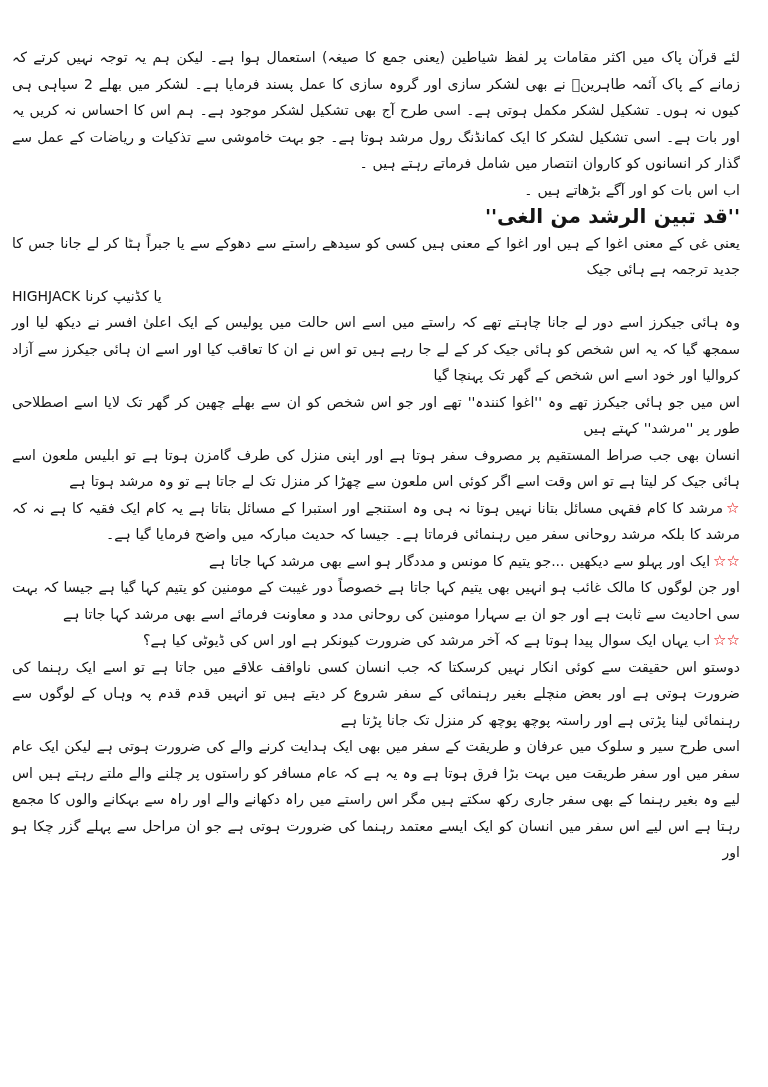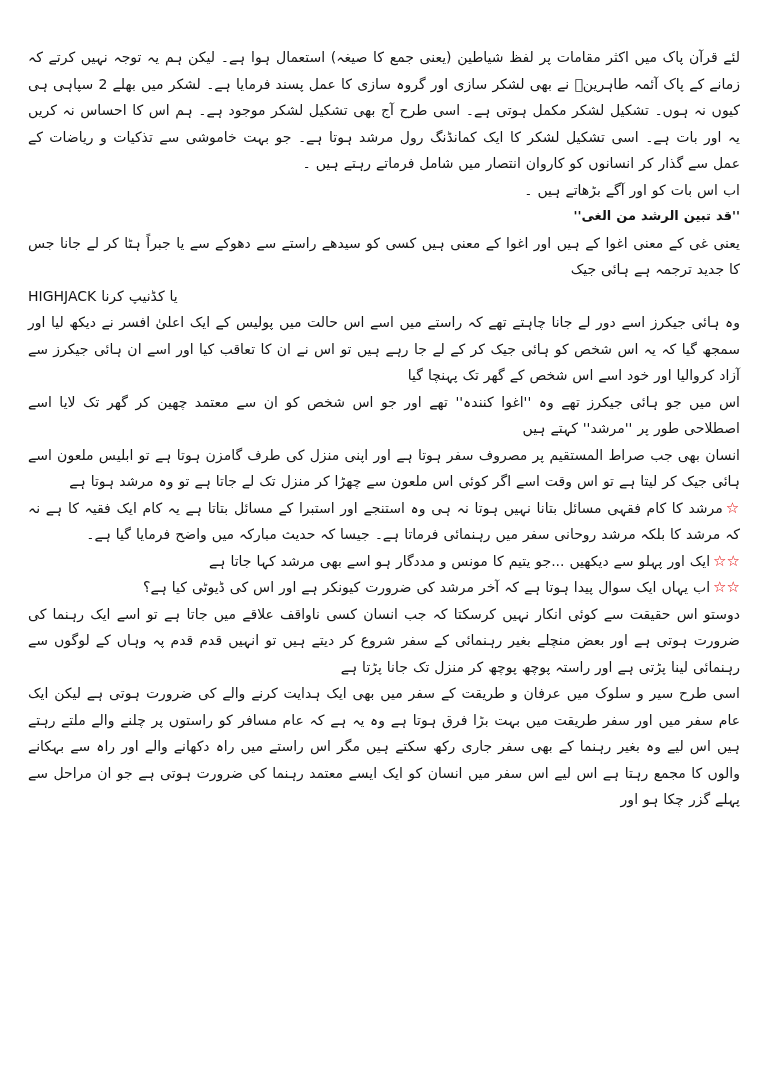--- a/index.html
+++ b/index.html
@@ -1,39 +1,39 @@
 <!DOCTYPE html>
 <html lang="ur"><head>
 <meta charset="utf-8">
 <style>
   html,body{margin:0;padding:0;background:#ffffff;}
   .page{
     box-sizing:border-box;
     width:768px;
     height:1087px;
     margin:0 auto;
-    padding:44px 28px 30px 28px;
+    padding:44px 28px 30px 12px;
     background:#ffffff;
     font-family:"DejaVu Sans", sans-serif;
     color:#141414;
     overflow:hidden;
   }
   .para{
     margin:0;
     direction:rtl;
     unicode-bidi:embed;
     text-align:justify;
     text-align-last:right;
     font-size:14px;
     line-height:26.5px;
     word-spacing:0.5px;
   }
   .para.quote{
     font-weight:bold;
-    font-size:13px;
+    font-size:20px;
     text-align:center;
     text-align-last:right;
   }
   .para.latin-line{
     direction:ltr;
     text-align:right;
     text-align-last:left;
   }
   .stars{
     color:#e30000;
@@ -47,21 +47,22 @@
 <body>
 
 <div class="page">
   <div>
       <p class="para body"><span>لئے قرآن پاک میں اکثر مقامات پر لفظ شیاطین (یعنی جمع کا صیغہ) استعمال ہوا ہے۔ لیکن ہم یہ توجہ نہیں کرتے کہ زمانے کے پاک آئمہ طاہرینؑ نے بھی لشکر سازی اور گروہ سازی کا عمل پسند فرمایا ہے۔ لشکر میں بھلے 2 سپاہی ہی کیوں نہ ہوں۔ تشکیل لشکر مکمل ہوتی ہے۔ اسی طرح آج بھی تشکیل لشکر موجود ہے۔ ہم اس کا احساس نہ کریں یہ اور بات ہے۔ اسی تشکیل لشکر کا ایک کمانڈنگ رول مرشد ہوتا ہے۔ جو بہت خاموشی سے تذکیات و ریاضات کے عمل سے گذار کر انسانوں کو کاروان انتصار میں شامل فرماتے رہتے ہیں ۔</span></p>
       <p class="para body"><span>اب اس بات کو اور آگے بڑھاتے ہیں ۔</span></p>
       <p class="para quote"><span>''قد تبین الرشد من الغی''</span></p>
       <p class="para body"><span>یعنی غی کے معنی اغوا کے ہیں اور اغوا کے معنی ہیں کسی کو سیدھے راستے سے دھوکے سے یا جبراً ہٹا کر لے جانا جس کا جدید ترجمہ ہے ہائی جیک</span></p>
       <p class="para latin-line"><span>HIGHJACK یا کڈنیپ کرنا</span></p>
       <p class="para body"><span>وہ ہائی جیکرز اسے دور لے جانا چاہتے تھے کہ راستے میں اسے اس حالت میں پولیس کے ایک اعلیٰ افسر نے دیکھ لیا اور سمجھ گیا کہ یہ اس شخص کو ہائی جیک کر کے لے جا رہے ہیں تو اس نے ان کا تعاقب کیا اور اسے ان ہائی جیکرز سے آزاد کروالیا اور خود اسے اس شخص کے گھر تک پہنچا گیا</span></p>
-      <p class="para body"><span>اس میں جو ہائی جیکرز تھے وہ ''اغوا کنندہ'' تھے اور جو اس شخص کو ان سے معتمد چھین کر گھر تک لایا اسے اصطلاحی طور پر ''مرشد'' کہتے ہیں</span></p>
+      <p class="para body"><span>اس میں جو ہائی جیکرز تھے وہ ''اغوا کنندہ'' تھے اور جو اس شخص کو ان سے بھلے چھین کر گھر تک لایا اسے اصطلاحی طور پر ''مرشد'' کہتے ہیں</span></p>
       <p class="para body"><span>انسان بھی جب صراط المستقیم پر مصروف سفر ہوتا ہے اور اپنی منزل کی طرف گامزن ہوتا ہے تو ابلیس ملعون اسے ہائی جیک کر لیتا ہے تو اس وقت اسے اگر کوئی اس ملعون سے چھڑا کر منزل تک لے جاتا ہے تو وہ مرشد ہوتا ہے</span></p>
       <p class="para body"><span class="stars" style="color: rgb(227, 0, 0);">☆</span><span>مرشد کا کام فقہی مسائل بتانا نہیں ہوتا نہ ہی وہ استنجے اور استبرا کے مسائل بتاتا ہے یہ کام ایک فقیہ کا ہے نہ کہ مرشد کا بلکہ مرشد روحانی سفر میں رہنمائی فرماتا ہے۔ جیسا کہ حدیث مبارکہ میں واضح فرمایا گیا ہے۔</span></p>
       <p class="para body"><span class="stars" style="color: rgb(227, 0, 0);">☆☆</span><span>ایک اور پہلو سے دیکھیں ...جو یتیم کا مونس و مددگار ہو اسے بھی مرشد کہا جاتا ہے</span></p>
+      <p class="para body"><span>اور جن لوگوں کا مالک غائب ہو انہیں بھی یتیم کہا جاتا ہے خصوصاً دور غیبت کے مومنین کو یتیم کہا گیا ہے جیسا کہ بہت سی احادیث سے ثابت ہے اور جو ان بے سہارا مومنین کی روحانی مدد و معاونت فرمائے اسے بھی مرشد کہا جاتا ہے</span></p>
       <p class="para body"><span class="stars" style="color: rgb(227, 0, 0);">☆☆</span><span>اب یہاں ایک سوال پیدا ہوتا ہے کہ آخر مرشد کی ضرورت کیونکر ہے اور اس کی ڈیوٹی کیا ہے؟</span></p>
       <p class="para body"><span>دوستو اس حقیقت سے کوئی انکار نہیں کرسکتا کہ جب انسان کسی ناواقف علاقے میں جاتا ہے تو اسے ایک رہنما کی ضرورت ہوتی ہے اور بعض منچلے بغیر رہنمائی کے سفر شروع کر دیتے ہیں تو انہیں قدم قدم پہ وہاں کے لوگوں سے رہنمائی لینا پڑتی ہے اور راستہ پوچھ پوچھ کر منزل تک جانا پڑتا ہے</span></p>
       <p class="para body"><span>اسی طرح سیر و سلوک میں عرفان و طریقت کے سفر میں بھی ایک ہدایت کرنے والے کی ضرورت ہوتی ہے لیکن ایک عام سفر میں اور سفر طریقت میں بہت بڑا فرق ہوتا ہے وہ یہ ہے کہ عام مسافر کو راستوں پر چلنے والے ملتے رہتے ہیں اس لیے وہ بغیر رہنما کے بھی سفر جاری رکھ سکتے ہیں مگر اس راستے میں راہ دکھانے والے اور راہ سے بہکانے والوں کا مجمع رہتا ہے اس لیے اس سفر میں انسان کو ایک ایسے معتمد رہنما کی ضرورت ہوتی ہے جو ان مراحل سے پہلے گزر چکا ہو اور</span></p>
     </div>
 </div>
 
 </body></html>

